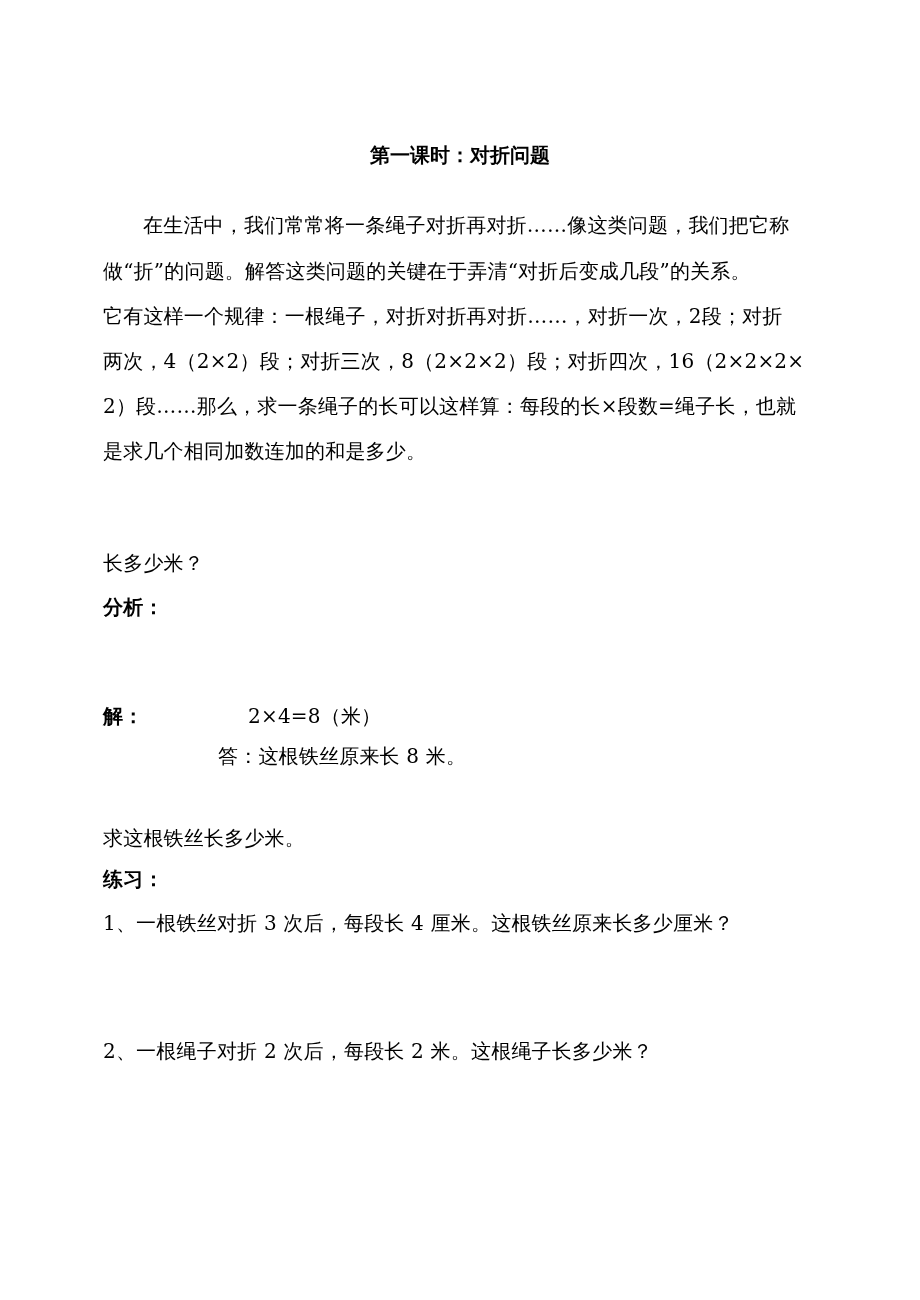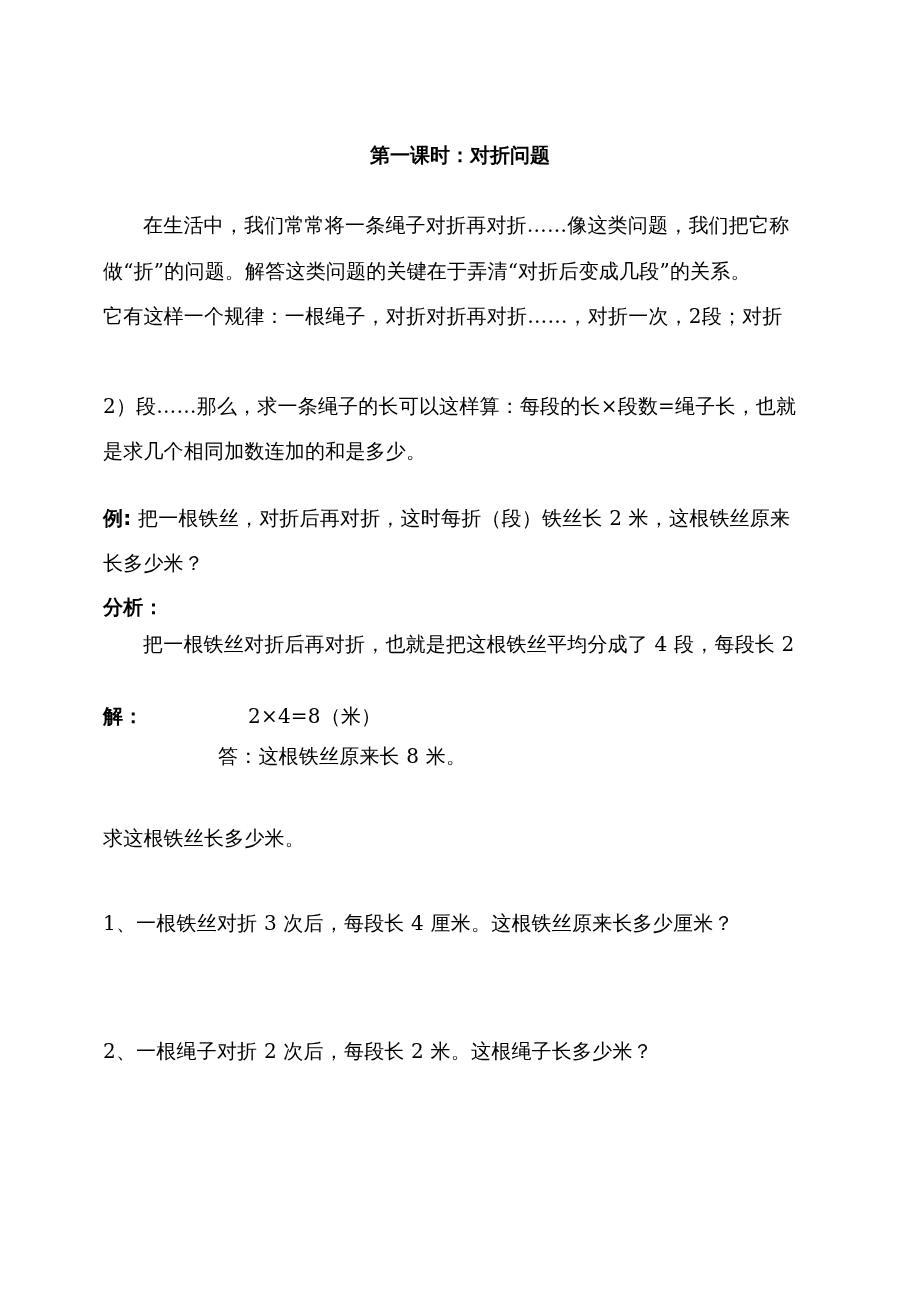--- a/index.html
+++ b/index.html
@@ -27,33 +27,30 @@
   </style>
 </head>
 <body>
 
 <div class="page">
   <div class="title">第一课时：对折问题</div>
 
   <div class="line indent" style="top:210px">在生活中，我们常常将一条绳子对折再对折……像这类问题，我们把它称</div>
   <div class="line" style="top:256px">做“折”的问题。解答这类问题的关键在于弄清“对折后变成几段”的关系。</div>
   <div class="line" style="top:301px">它有这样一个规律：一根绳子，对折对折再对折……，对折一次，2段；对折</div>
+  <div class="line" style="top:346px">两次，4（2×2）段；对折三次，8（2×2×2）段；对折四次，16（2×2×2×</div>
   <div class="line" style="top:391px">2）段……那么，求一条绳子的长可以这样算：每段的长×段数=绳子长，也就</div>
   <div class="line" style="top:436px">是求几个相同加数连加的和是多少。</div>
 
-  <div class="line" style="top:503px">
-    <span class="bold">例:</span>
-    <span>把一根铁丝，对折后再对折，这时每折（段）铁丝长 2 米，这根铁丝原来</span>
-  </div>
   <div class="line" style="top:548px">长多少米？</div>
 
   <div class="line bold" style="top:592px">分析：</div>
-  <div class="line indent" style="top:629px">把一根铁丝对折后再对折，也就是把这根铁丝平均分成了 4 段，每段长 2</div>
 
   <div class="line bold" style="top:701px">解：</div>
   <div class="line" style="top:701px; left:248px; width:400px">2×4=8（米）</div>
   <div class="line" style="top:741px; left:218px; width:500px">答：这根铁丝原来长 8 米。</div>
 
   <div class="line" style="top:823px">求这根铁丝长多少米。</div>
 
+  <div class="line bold" style="top:864px">练习：</div>
   <div class="line" style="top:908px">1、一根铁丝对折 3 次后，每段长 4 厘米。这根铁丝原来长多少厘米？</div>
   <div class="line" style="top:1036px">2、一根绳子对折 2 次后，每段长 2 米。这根绳子长多少米？</div>
 </div>
 
 </body></html>

